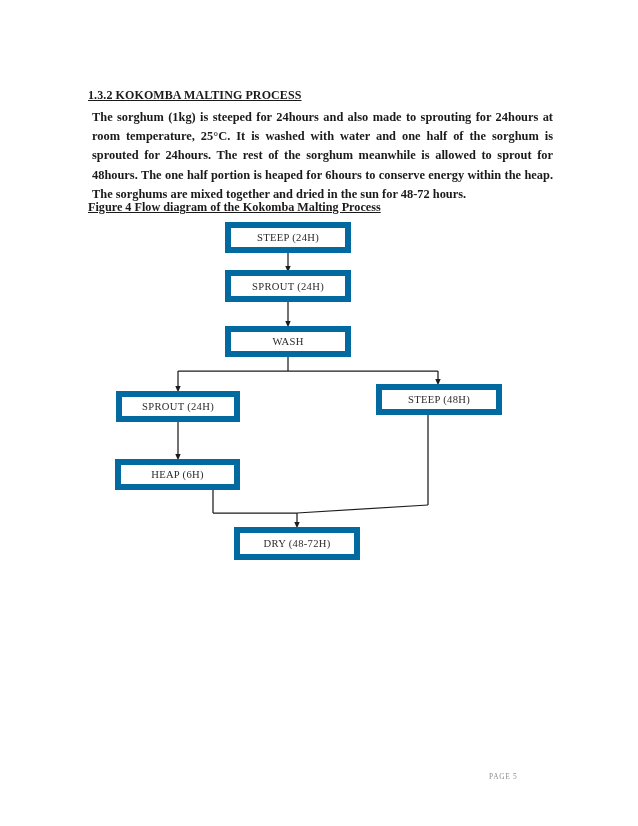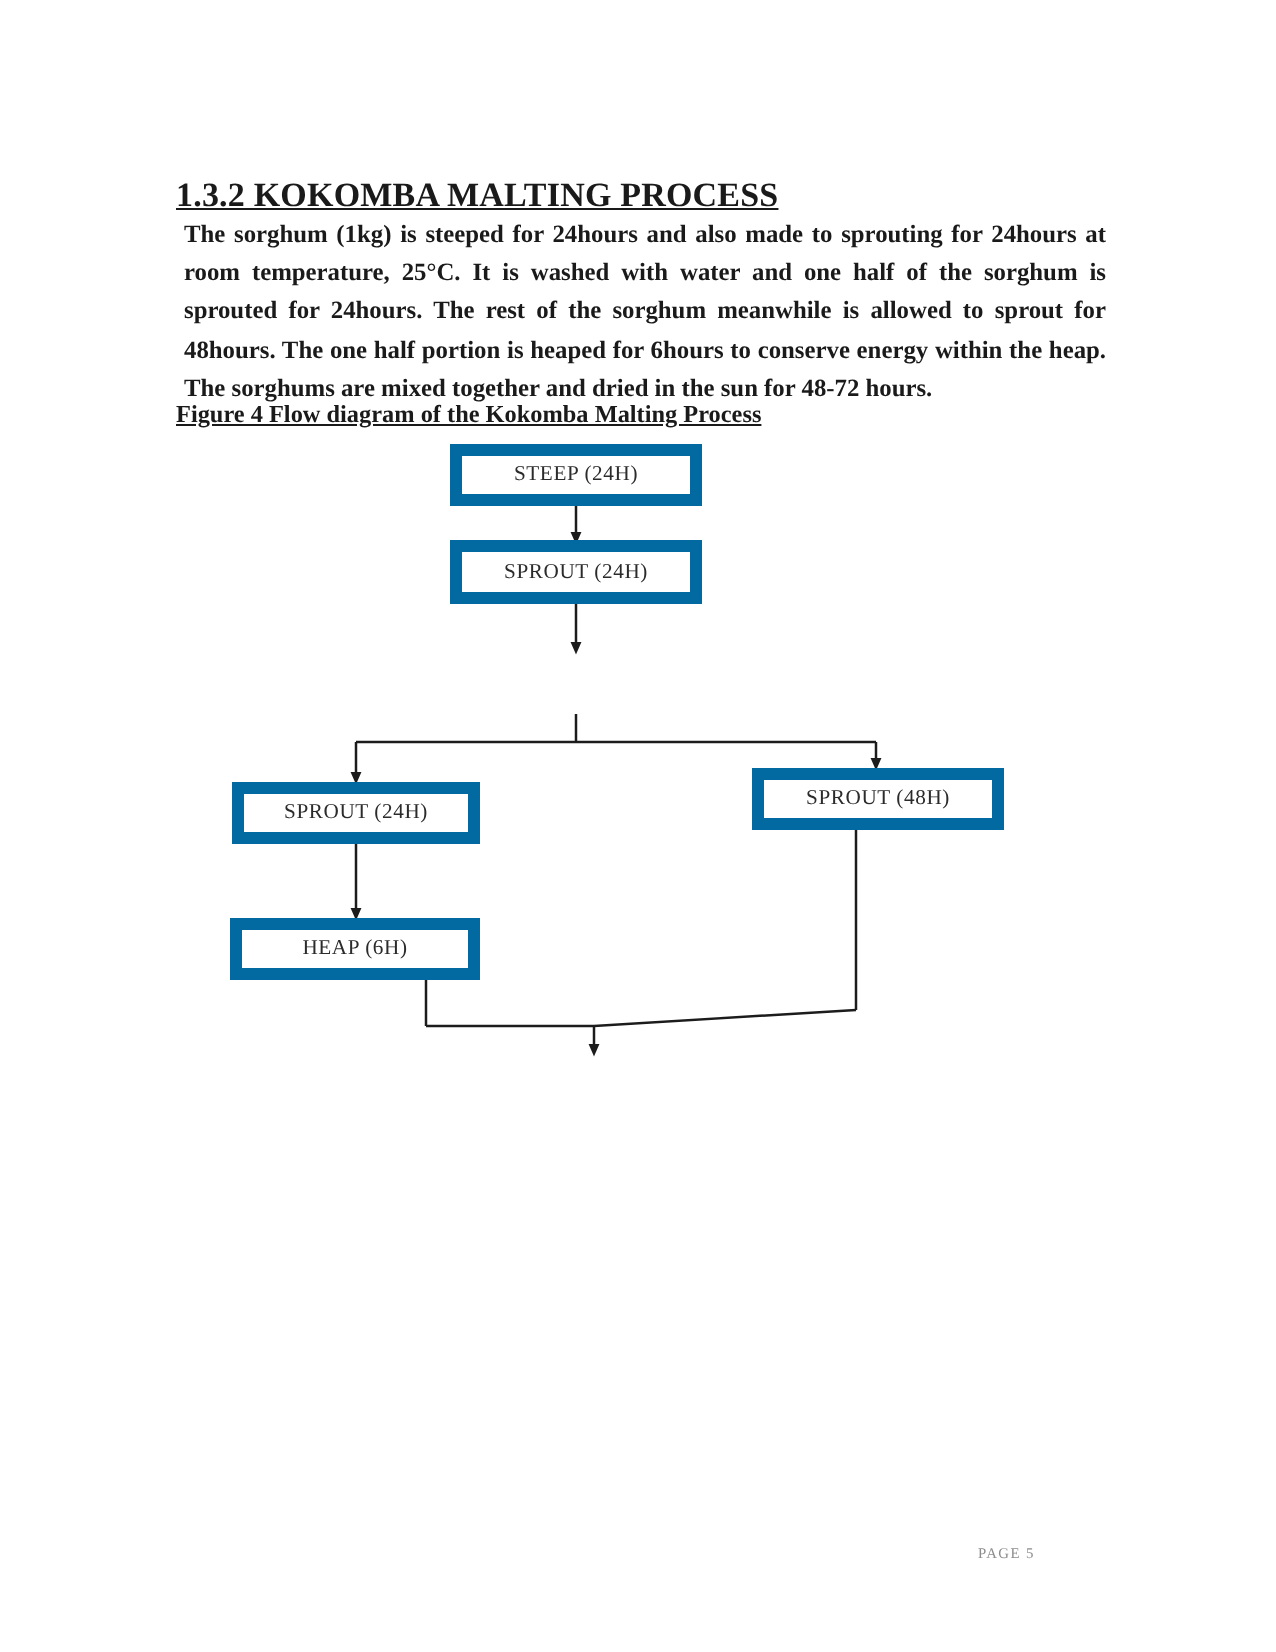--- a/index.html
+++ b/index.html
@@ -17,21 +17,21 @@
   }
   .page {
     position: absolute;
     inset: 0;
     background: #ffffff;
   }
   .heading {
     position: absolute;
     left: 88px;
     top: 88px;
-    font-size: 17px;
+    font-size: 12px;
     font-weight: bold;
     letter-spacing: 0.1px;
     text-decoration: underline;
     white-space: nowrap;
   }
   .body-text {
     position: absolute;
     left: 92px;
     top: 108px;
     width: 461px;
@@ -116,29 +116,35 @@
   </svg>
 
   <div class="node" style="left:225px; top:222px; width:126px; height:31px;">
     <span>STEEP (24H)</span>
   </div>
 
   <div class="node" style="left:225px; top:270px; width:126px; height:32px;">
     <span>SPROUT (24H)</span>
   </div>
 
+  <div class="node" style="left:225px; top:326px; width:126px; height:31px;">
+    <span>WASH</span>
+  </div>
 
   <div class="node" style="left:116px; top:391px; width:124px; height:31px;">
     <span>SPROUT (24H)</span>
   </div>
 
   <div class="node" style="left:376px; top:384px; width:126px; height:31px;">
-    <span>SPROUT (48H)</span>
+    <span>STEEP (48H)</span>
   </div>
 
   <div class="node" style="left:115px; top:459px; width:125px; height:31px;">
     <span>HEAP (6H)</span>
   </div>
 
+  <div class="node" style="left:234px; top:527px; width:126px; height:33px;">
+    <span>DRY (48-72H)</span>
+  </div>
 
   <div class="footer">PAGE 5</div>
 
 </div>
 
 </body></html>

